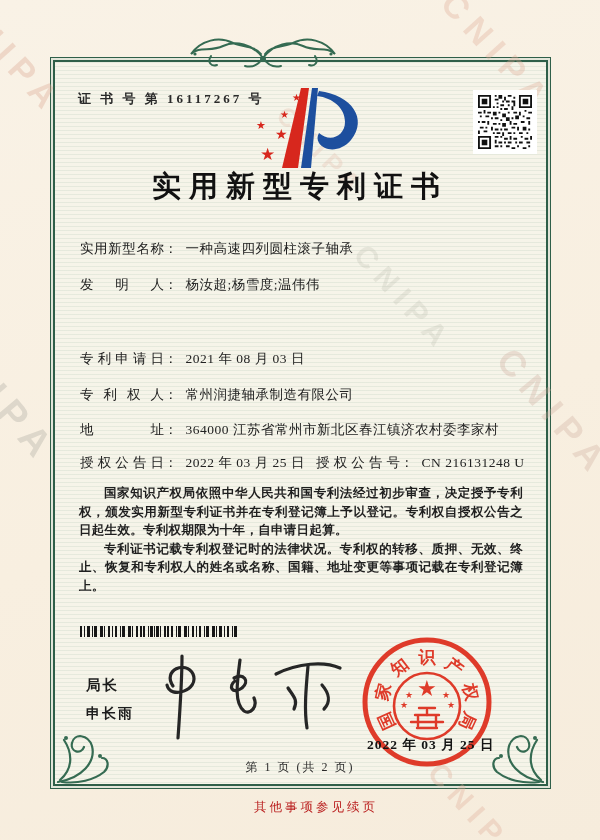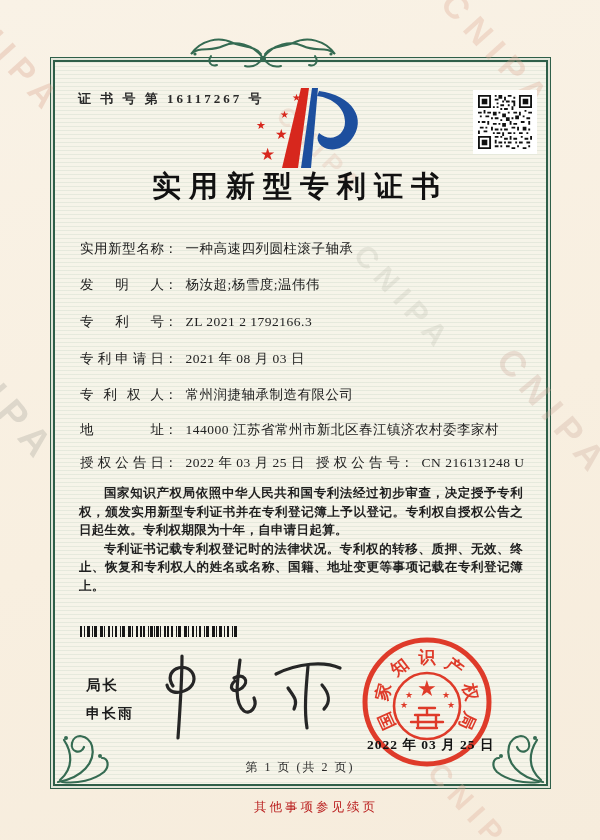--- a/index.html
+++ b/index.html
@@ -25,21 +25,21 @@
     box-shadow:inset 0 0 0 2px rgba(246,244,233,.9),inset 0 0 0 4px #2f5f49;
     background:
       repeating-linear-gradient(180deg,rgba(145,176,156,.16) 0px,rgba(145,176,156,.16) 1px,rgba(255,255,255,0) 1px,rgba(255,255,255,0) 4px),
       #f6f4e9;
   }
   .ornament{position:absolute;z-index:3;pointer-events:none;}
   .orn-top{left:183px;top:34px;}
   .orn-bl{left:54px;top:694px;}
   .orn-br{left:477px;top:694px;}
   
-  .content{position:absolute;left:0;top:0;width:600px;height:627px;z-index:2;}
+  .content{position:absolute;left:0;top:0;width:600px;height:840px;z-index:2;}
   .cert-no{position:absolute;left:78px;top:90px;font-size:13px;letter-spacing:3px;font-weight:bold;color:#2a2a2a;}
   .logo{position:absolute;left:238px;top:84px;width:134px;height:88px;}
   .qr{position:absolute;left:476px;top:93px;width:54px;height:54px;background:#fff;padding:2px;box-shadow:0 0 0 3px #fff;}
   .title{position:absolute;left:50px;top:167px;width:500px;text-align:center;
          font-size:29px;font-weight:bold;letter-spacing:8px;color:#111;}
   .row{position:absolute;left:80px;width:452px;font-size:13.5px;color:#222;font-weight:normal;white-space:nowrap;}
   .flabel{display:inline-block;width:84px;text-align:justify;text-align-last:justify;vertical-align:bottom;}
   .colon{margin-right:8px;}
   .fvalue{letter-spacing:.5px;}
   .pair2{position:absolute;left:236px;top:0;}
@@ -149,31 +149,28 @@
   </svg>
 
   <div class="title">实用新型专利证书</div>
 
   <div class="row" style="top:240px">
     <span class="flabel">实用新型名称</span><span class="colon">：</span><span class="fvalue">一种高速四列圆柱滚子轴承</span>
   </div>
   <div class="row" style="top:276px">
     <span class="flabel">发明人</span><span class="colon">：</span><span class="fvalue">杨汝超;杨雪度;温伟伟</span>
   </div>
-  <div class="row" style="top:313px">
-    <span class="flabel">专利号</span><span class="colon">：</span><span class="fvalue">ZL 2021 2 1792166.3</span>
-  </div>
   <div class="row" style="top:350px">
     <span class="flabel">专利申请日</span><span class="colon">：</span><span class="fvalue">2021 年 08 月 03 日</span>
   </div>
   <div class="row" style="top:386px">
     <span class="flabel">专利权人</span><span class="colon">：</span><span class="fvalue">常州润捷轴承制造有限公司</span>
   </div>
   <div class="row" style="top:421px">
-    <span class="flabel">地址</span><span class="colon">：</span><span class="fvalue">144000 江苏省常州市新北区春江镇济农村委李家村</span>
+    <span class="flabel">地址</span><span class="colon">：</span><span class="fvalue">364000 江苏省常州市新北区春江镇济农村委李家村</span>
   </div>
   <div class="row" style="top:454px">
     <span class="flabel">授权公告日</span><span class="colon">：</span><span class="fvalue">2022 年 03 月 25 日</span>
     <span class="pair2">
       <span class="flabel">授权公告号</span><span class="colon">：</span><span class="fvalue">CN 216131248 U</span>
     </span>
   </div>
 
   <div class="paras">
     <p>国家知识产权局依照中华人民共和国专利法经过初步审查，决定授予专利权，颁发实用新型专利证书并在专利登记簿上予以登记。专利权自授权公告之日起生效。专利权期限为十年，自申请日起算。</p>

